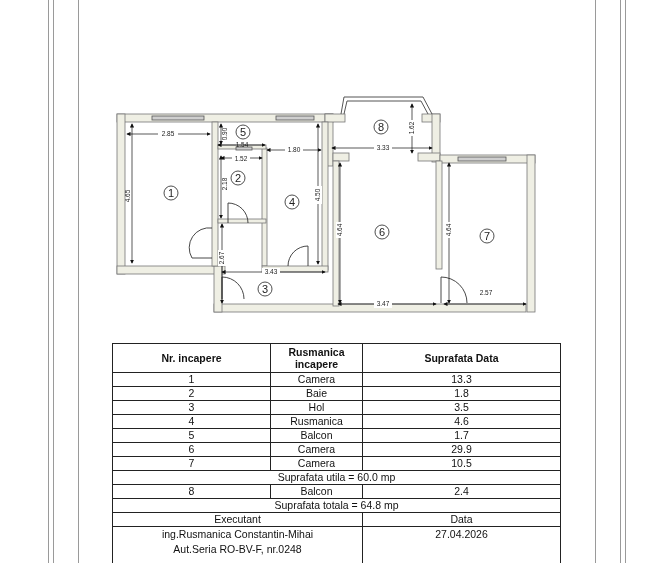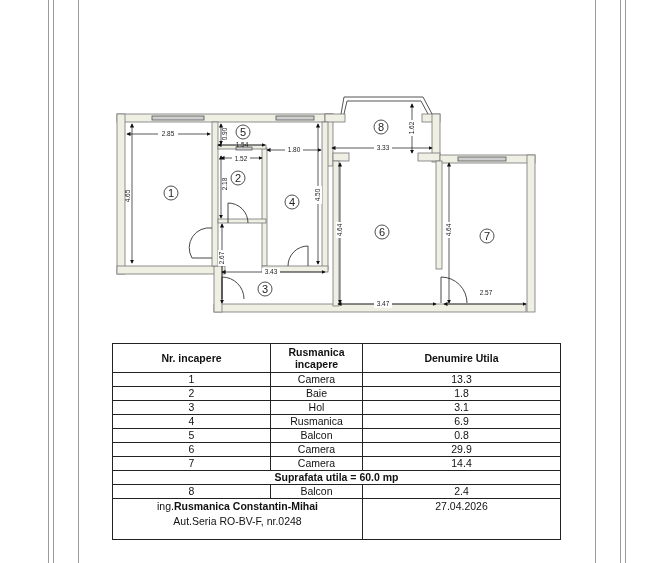--- a/index.html
+++ b/index.html
@@ -7,23 +7,23 @@
          font-family: "Liberation Sans", sans-serif; color: #111; }
   .vline { position: absolute; top: 0; height: 563px; width: 1px; background: #9a9a9a; }
   #plan { position: absolute; left: 0; top: 0; }
   #plan text { font-family: "Liberation Sans", sans-serif; fill: #222; }
   .tbl { position: absolute; left: 112px; top: 343px; width: 448px;
          border-collapse: collapse; table-layout: fixed; font-size: 10.5px; }
   .tbl td, .tbl th { border: 1px solid #222; padding: 0; text-align: center;
                      line-height: 12.5px; height: 13px; font-weight: normal; }
   .tbl th { font-weight: bold; font-size: 10.5px; }
   .tbl tr.hdr th { height: 28px; }
-  .tbl td.b { font-weight: bold; }
+  .tbl td.b { font-weight: normal; }
   .tbl tr.sig td { height: 40px; vertical-align: top; line-height: 15px; }
-  .sig-name { font-weight: bold; }
+  .sig-name { font-weight: normal; }
 </style>
 </head>
 <body>
 
 <div class="vline" style="left:48px"></div>
 <div class="vline" style="left:53px"></div>
 <div class="vline" style="left:78px"></div>
 <div class="vline" style="left:595px"></div>
 <div class="vline" style="left:620px"></div>
 <div class="vline" style="left:625px"></div>
@@ -155,64 +155,71 @@
       <col style="width:92px">
       <col style="width:198px">
   </colgroup>
   <tbody>
       <tr class="hdr">
     <th>Nr. incapere</th>
     <th>
       <span>Rusmanica</span><br>
       <span>incapere</span>
     </th>
-    <th>Denumire Utila</th>
+    <th>Suprafata Data</th>
   </tr>
   <tr>
     <td>1</td>
     <td>Camera</td>
     <td>13.3</td>
   </tr>
   <tr>
     <td>2</td>
     <td>Baie</td>
     <td>1.8</td>
   </tr>
   <tr>
     <td>3</td>
     <td>Hol</td>
-    <td>3.1</td>
+    <td>3.5</td>
   </tr>
   <tr>
     <td>4</td>
     <td>Rusmanica</td>
-    <td>6.9</td>
+    <td>4.6</td>
   </tr>
   <tr>
     <td>5</td>
     <td>Balcon</td>
-    <td>0.8</td>
+    <td>1.7</td>
   </tr>
   <tr>
     <td>6</td>
     <td>Camera</td>
     <td>29.9</td>
   </tr>
   <tr>
     <td>7</td>
     <td>Camera</td>
-    <td>14.4</td>
+    <td>10.5</td>
   </tr>
   <tr>
     <td colspan="3" class="b">Suprafata utila = 60.0 mp</td>
   </tr>
   <tr>
     <td>8</td>
     <td>Balcon</td>
     <td>2.4</td>
+  </tr>
+  <tr>
+    <td colspan="3" class="b">Suprafata totala =  64.8 mp</td>
+  </tr>
+  <tr>
+    <td colspan="2">Executant</td>
+    <td>Data</td>
   </tr>
   <tr class="sig">
     <td colspan="2">
       <span>ing.</span><span class="sig-name">Rusmanica Constantin-Mihai</span><br>
       <span>Aut.Seria RO-BV-F, nr.0248</span>
     </td>
     <td>27.04.2026</td>
   </tr>
 </tbody>
   </table>

